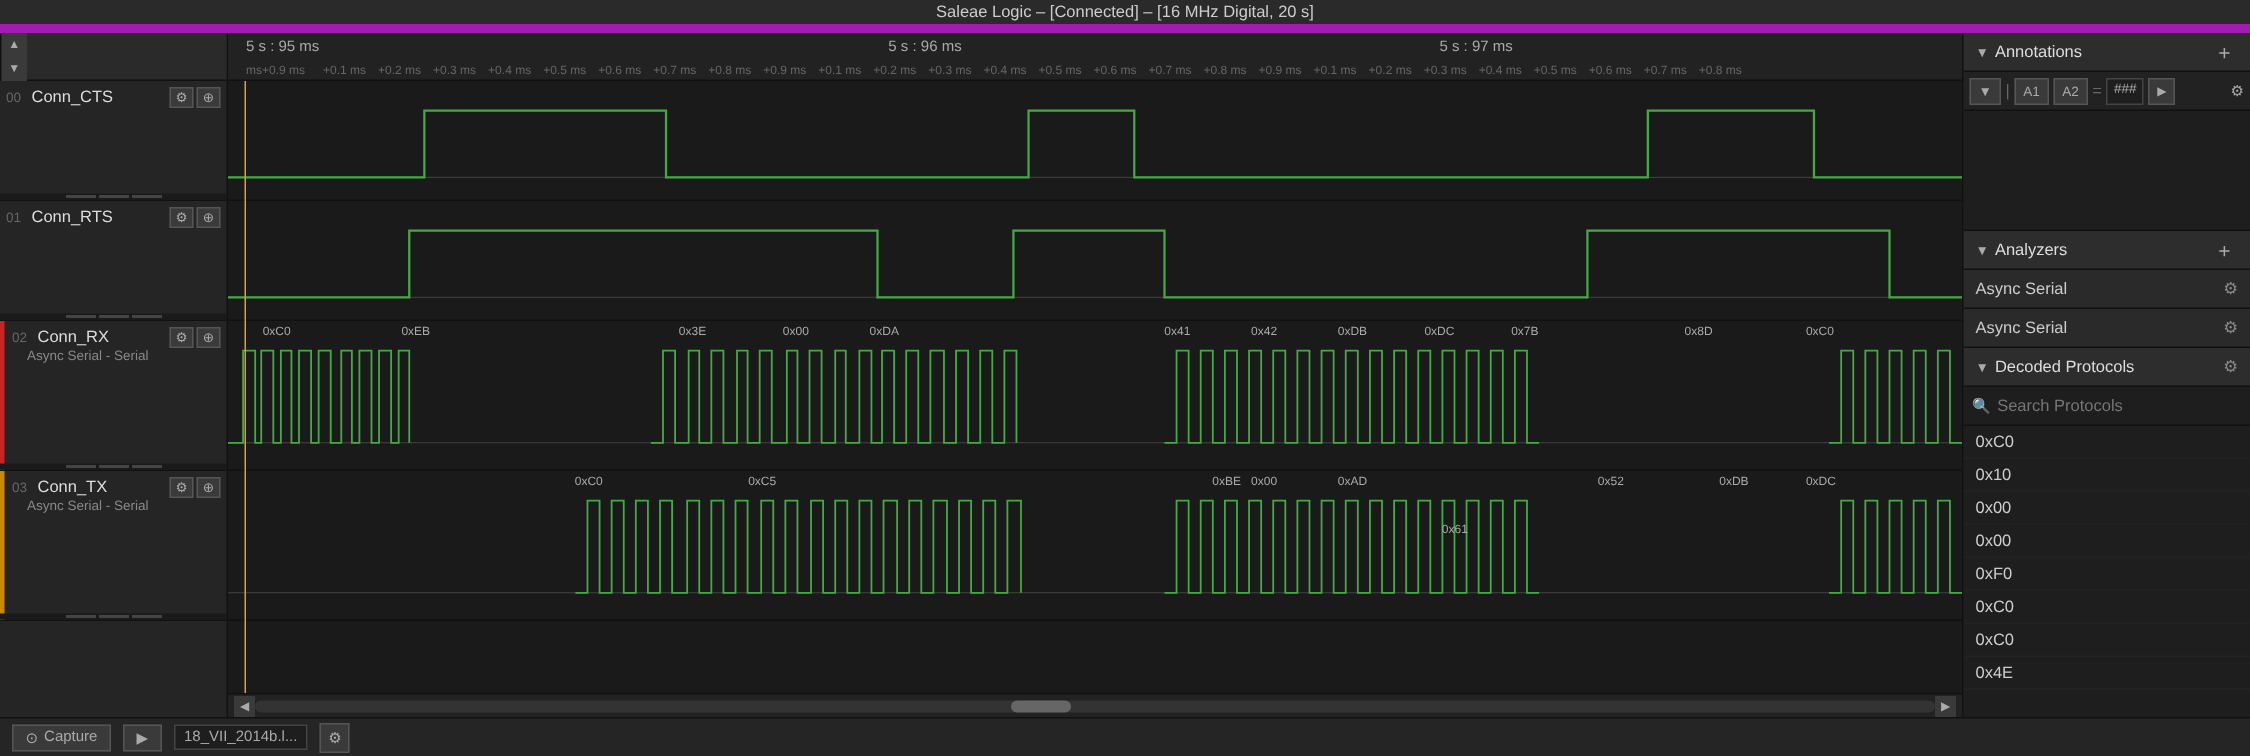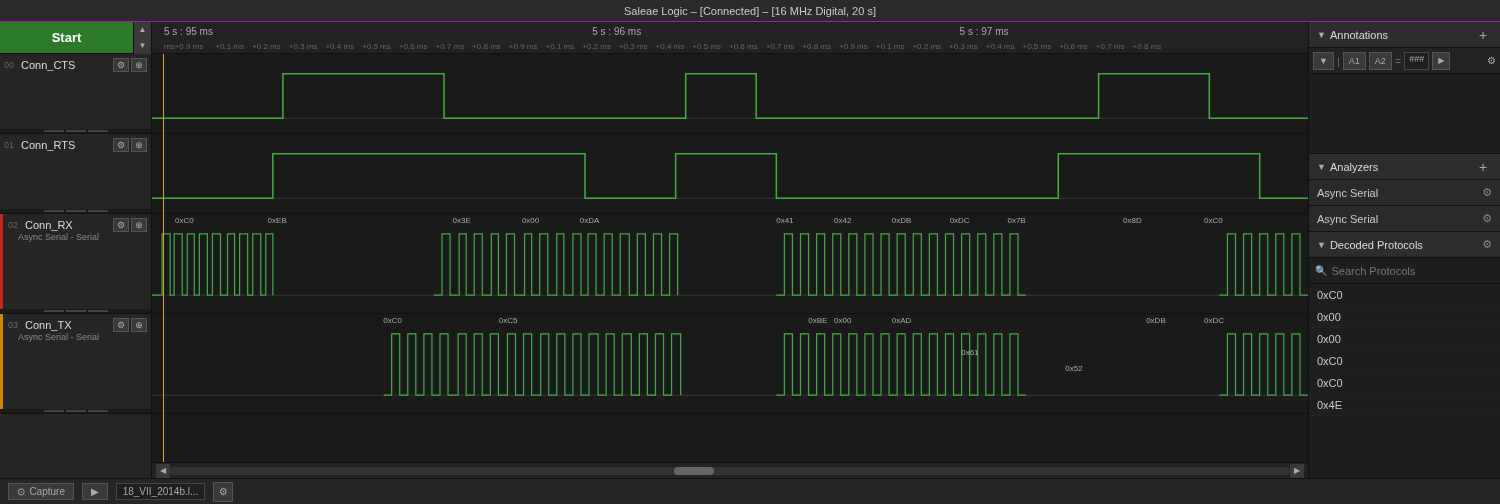--- a/index.html
+++ b/index.html
@@ -16,21 +16,21 @@
     }
 
     
     .title-bar {
       background: #2a2a2a;
       height: 22px;
       display: flex;
       align-items: center;
       justify-content: center;
       position: relative;
-      border-bottom: 1px solid #a21caf;
+      border-bottom: 6px solid #a21caf;
       flex-shrink: 0;
     }
     .title-bar-text {
       font-size: 11px;
       color: #ccc;
     }
     .title-bar-controls {
       position: absolute;
       right: 0;
       top: 0;
@@ -554,21 +554,20 @@
 <body>
 
 <div class="title-bar">
   <span class="title-bar-text">Saleae Logic – [Connected] – [16 MHz Digital, 20 s]</span>
 </div>
 
 <div class="main-content">
 
   <div class="signal-panel">
     <div class="start-row">
-      <button class="start-btn">Start</button>
       <div class="arrow-controls">
         <button class="arrow-btn">▲</button>
         <button class="arrow-btn">▼</button>
       </div>
     </div>
 
     <div class="signal-rows">
 
       <div class="signal-row signal-row-0">
         <div class="signal-row-header">
@@ -741,21 +740,21 @@
 
       <div class="waveform-row waveform-row-3">
 
         <div style="position:absolute; top:2px; left:0; right:0; font-size:8px; color:#aaa; pointer-events:none; z-index:5;">
           <span style="position:absolute; left:20%;">0xC0</span>
           <span style="position:absolute; left:30%;">0xC5</span>
           <span style="position:absolute; left:54%;margin-left:32px;">0xBE</span>
           <span style="position:absolute; left:59%;">0x00</span>
           <span style="position:absolute; left:64%;">0xAD</span>
           <span style="position:absolute; left:70%;margin-top:32px;">0x61</span>
-          <span style="position:absolute; left:79%;margin-top:48px;">0x52</span>
+          <span style="position:absolute; left:79%;">0x52</span>
           <span style="position:absolute; left:86%;">0xDB</span>
           <span style="position:absolute; left:91%;">0xDC</span>
         </div>
         <svg viewBox="0 0 1148 100" preserveAspectRatio="none">
           <line x1="0" y1="82" x2="1148" y2="82" stroke="#555" stroke-width="0.5"></line>
 
           <polyline points="230,82 238,82 238,20 246,20 246,82 254,82 254,20 262,20 262,82 270,82 270,20 278,20 278,82 286,82 286,20 294,20 294,82 304,82 304,20 312,20 312,82 320,82 320,20 328,20 328,82 336,82 336,20 344,20 344,82 353,82 353,20 361,20 361,82 369,82 369,20 377,20 377,82 386,82 386,20 394,20 394,82 402,82 402,20 410,20 410,82 418,82 418,20 426,20 426,82 434,82 434,20 443,20 443,82 451,82 451,20 459,20 459,82 467,82 467,20 476,20 476,82 484,82 484,20 492,20 492,82 500,82 500,20 508,20 508,82 516,82 516,20 525,20 525,82" fill="none" stroke="#44aa44" stroke-width="1.2"></polyline>
 
           <polyline points="620,82 628,82 628,20 636,20 636,82 644,82 644,20 652,20 652,82 660,82 660,20 668,20 668,82 676,82 676,20 684,20 684,82 692,82 692,20 700,20 700,82 708,82 708,20 716,20 716,82 724,82 724,20 732,20 732,82 740,82 740,20 748,20 748,82 756,82 756,20 764,20 764,82 772,82 772,20 780,20 780,82 788,82 788,20 796,20 796,82 804,82 804,20 812,20 812,82 820,82 820,20 828,20 828,82 836,82 836,20 844,20 844,82 852,82 852,20 860,20 860,82 868,82" fill="none" stroke="#44aa44" stroke-width="1.2"></polyline>
 
@@ -814,22 +813,24 @@
         <span class="section-title">Decoded Protocols</span>
         <button class="decoded-settings-btn">⚙</button>
       </div>
       <div class="search-protocols">
         <span class="search-icon-small">🔍</span>
         <input class="search-input" type="text" placeholder="Search Protocols" style="">
       </div>
       <div class="protocols-list" id="protocols-list">
 
       <div class="protocol-item">0xC0</div>
+          <div class="protocol-item">0x10</div>
           <div class="protocol-item">0x00</div>
           <div class="protocol-item">0x00</div>
+          <div class="protocol-item">0xF0</div>
           <div class="protocol-item">0xC0</div>
           <div class="protocol-item">0xC0</div>
           <div class="protocol-item">0x4E</div>
         </div>
     </div>
   </div>
 </div>
 
 <div class="bottom-bar">
   <button class="bottom-btn">

